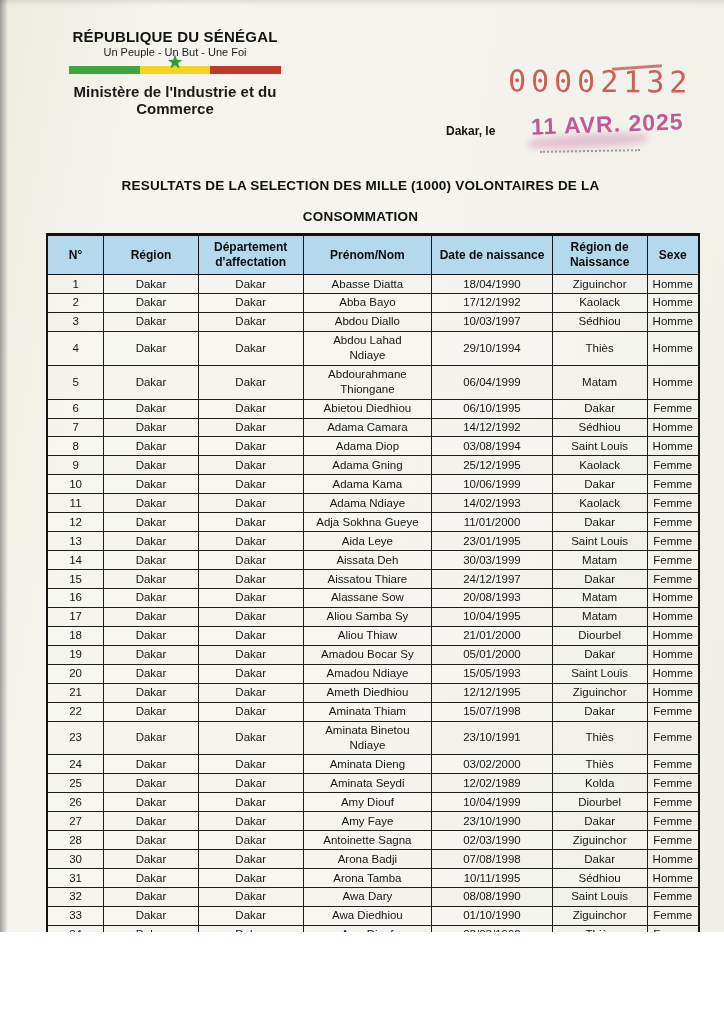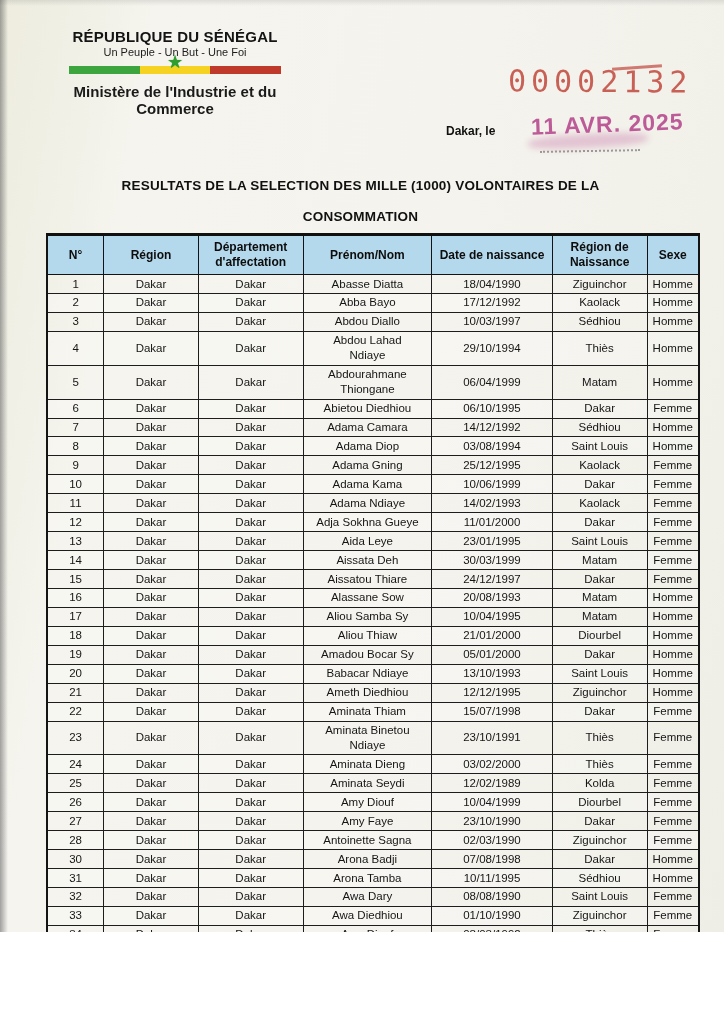--- a/index.html
+++ b/index.html
@@ -295,22 +295,22 @@
           <td>Dakar</td>
           <td>Amadou Bocar Sy</td>
           <td>05/01/2000</td>
           <td>Dakar</td>
           <td>Homme</td>
         </tr>
         <tr>
           <td>20</td>
           <td>Dakar</td>
           <td>Dakar</td>
-          <td>Babacar Ndiaye</td>
-          <td>13/10/1993</td>
+          <td>Amadou Ndiaye</td>
+          <td>15/05/1993</td>
           <td>Saint Louis</td>
           <td>Homme</td>
         </tr>
         <tr>
           <td>21</td>
           <td>Dakar</td>
           <td>Dakar</td>
           <td>Ameth Diedhiou</td>
           <td>12/12/1995</td>
           <td>Ziguinchor</td>

